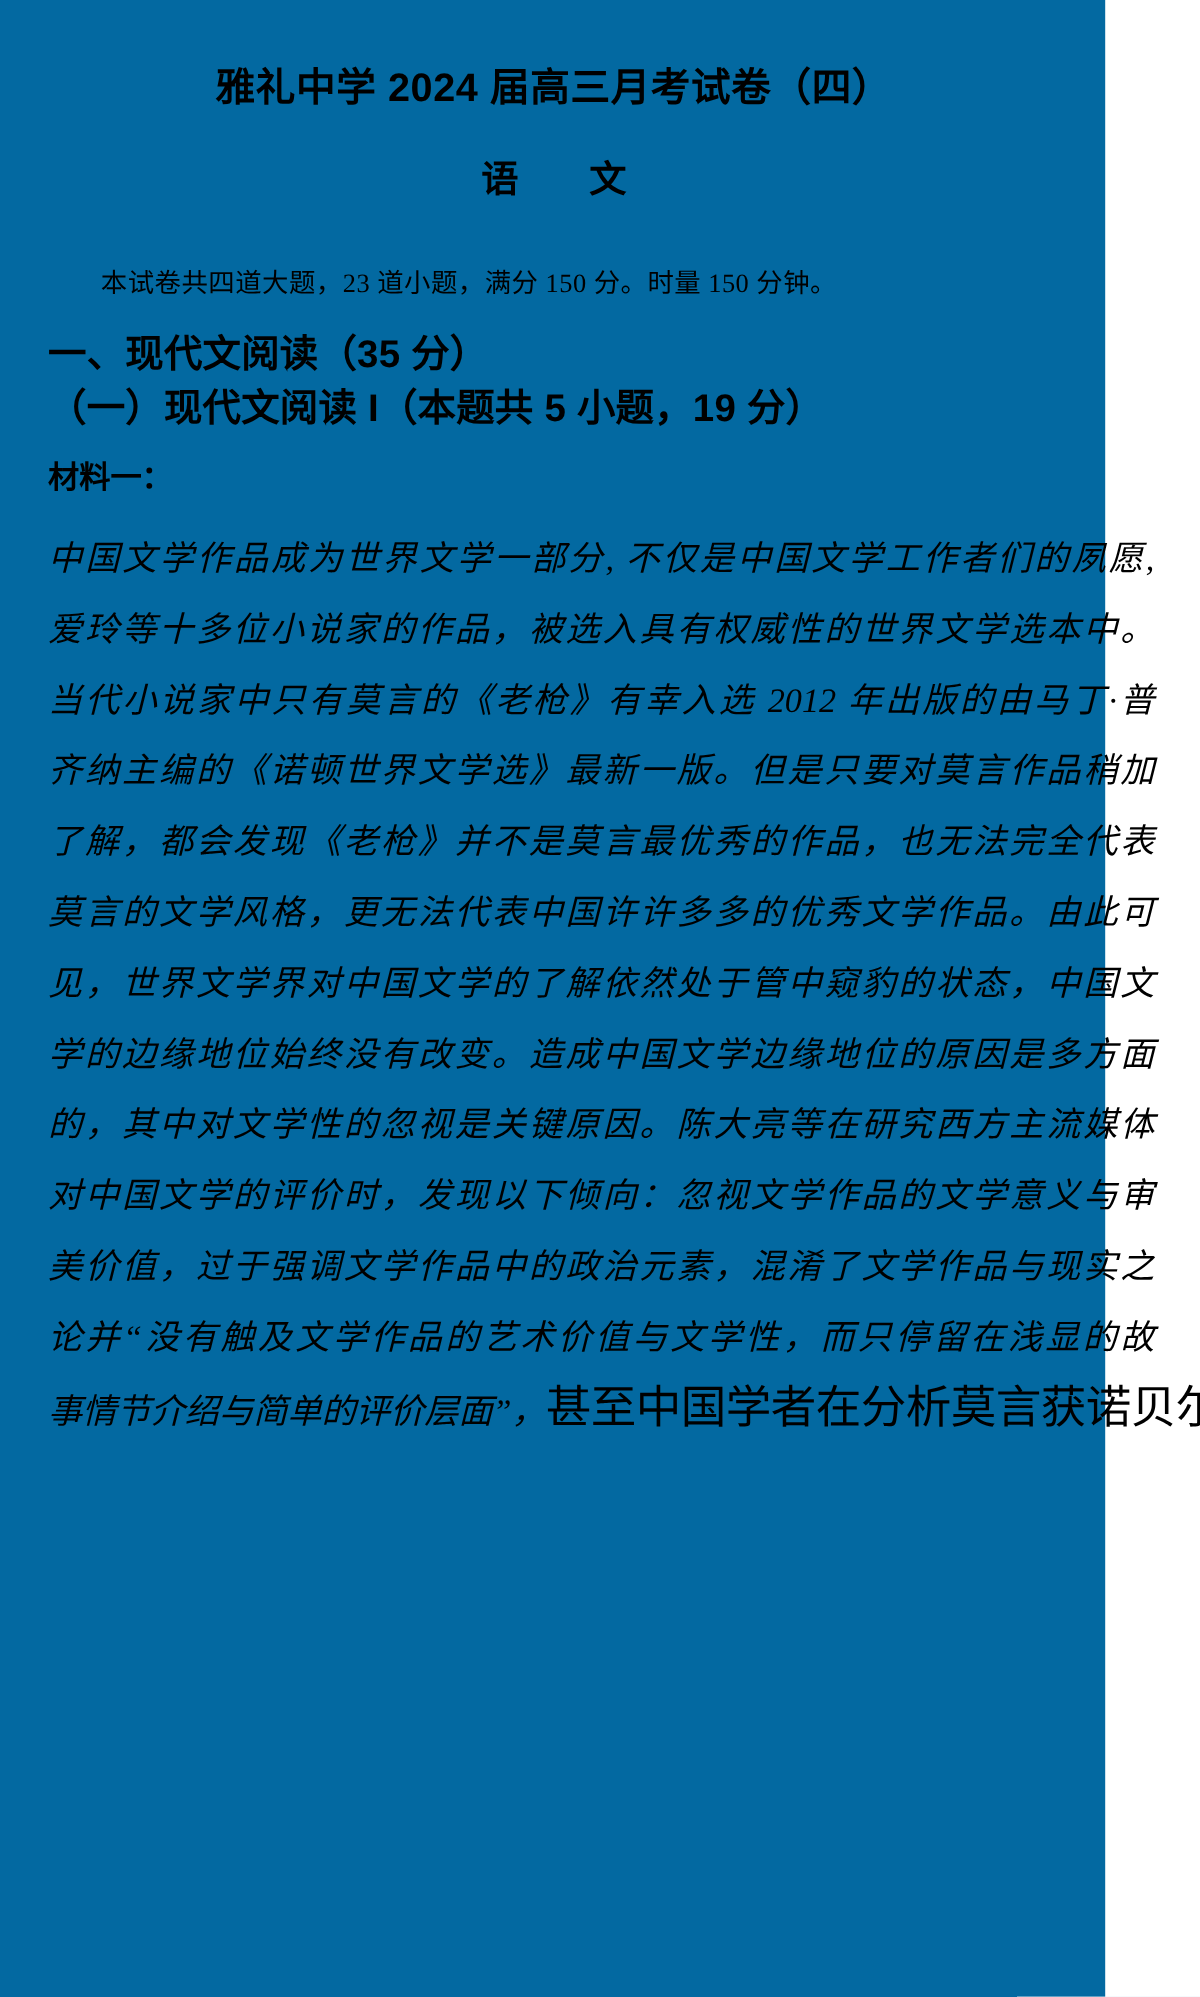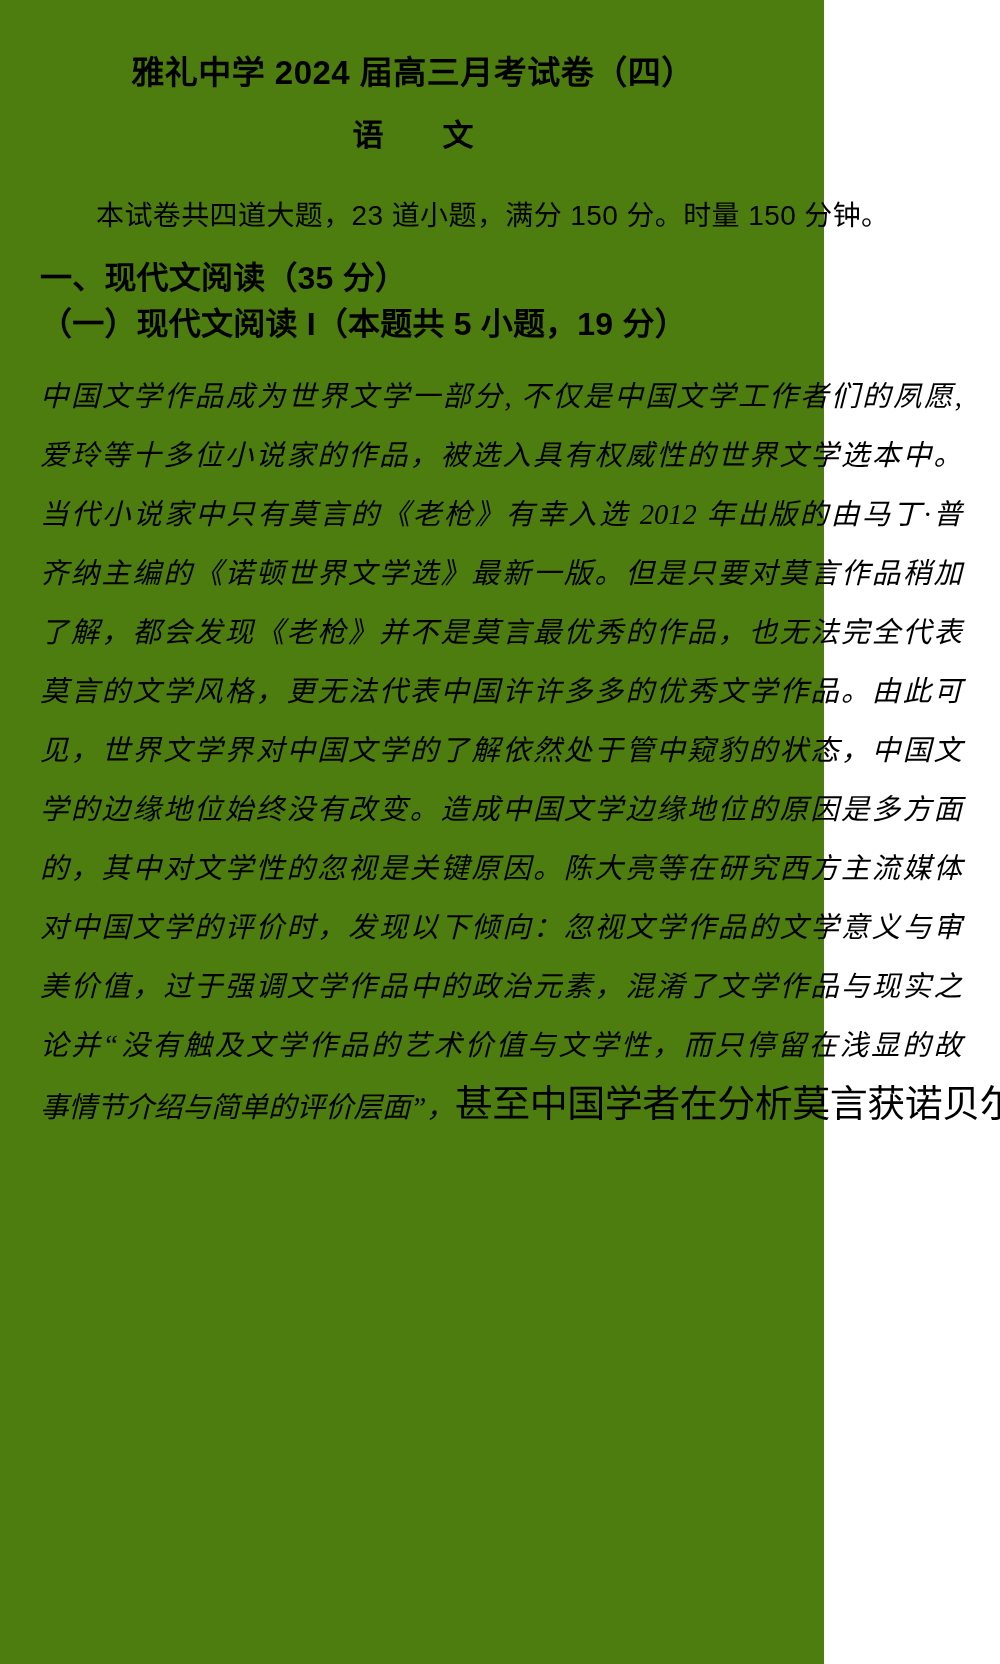--- a/index.html
+++ b/index.html
@@ -15,58 +15,58 @@
     overflow: hidden;
     color: #000000;
     font-family: "Liberation Serif", "DejaVu Serif", serif;
     -webkit-font-smoothing: none;
   }
 
   .page {
     position: absolute;
     left: 0;
     top: 0;
-    width: 824px;
+    width: 921px;
     height: 1664px;
     box-sizing: border-box;
     padding: 0 38px 0 40px;
-    background: #4d7c0f;
+    background: #0369a1;
   }
 
   
   .doc-title {
     margin: 0;
     padding-top: 52px;
     text-align: center;
     font-family: "Liberation Sans", "DejaVu Sans", sans-serif;
     font-weight: 700;
     font-size: 33px;
     letter-spacing: 0.5px;
     line-height: 1.25;
     white-space: nowrap;
   }
   .doc-subtitle {
-    margin: 0;
+    margin: 12px;
     padding-top: 26px;
     text-align: center;
-    font-family: Liberation Mono, monospace;
+    font-family: Liberation Serif, serif;
     font-weight: 700;
     font-size: 31px;
     letter-spacing: 14px;
     text-indent: 14px;
     line-height: 1.25;
   }
 
   
   .instruction {
     margin: 0;
     padding-top: 40px;
     text-indent: 2em;
-    font-family: Liberation Sans, sans-serif;
-    font-size: 28px;
+    font-family: Liberation Serif, serif;
+    font-size: 22px;
     line-height: 1.3;
     letter-spacing: 0.4px;
     white-space: nowrap;
   }
 
   
   .sec-head {
     margin: 0;
     font-family: "Liberation Sans", "DejaVu Sans", sans-serif;
     font-weight: 700;
@@ -143,20 +143,21 @@
 
   <h2 class="doc-subtitle">语　文</h2>
 
   <p class="instruction">本试卷共四道大题，23 道小题，满分 150 分。时量 150 分钟。</p>
 
   <p class="sec-head first">一、现代文阅读（35 分）</p>
 
   <p class="sec-head">（一）现代文阅读 I（本题共 5 小题，19 分）</p>
 
 
+  <p class="material-head">材料一：</p>
 
   <div class="passage">
 
     <div class="pline full">
       <span>中国文学作品成为世界文学一部分, 不仅是中国文学工作者们的夙愿,</span>
     </div>
     <div class="pline full">
       <span>爱玲等十多位小说家的作品，被选入具有权威性的世界文学选本中。</span>
     </div>
     <div class="pline full">

